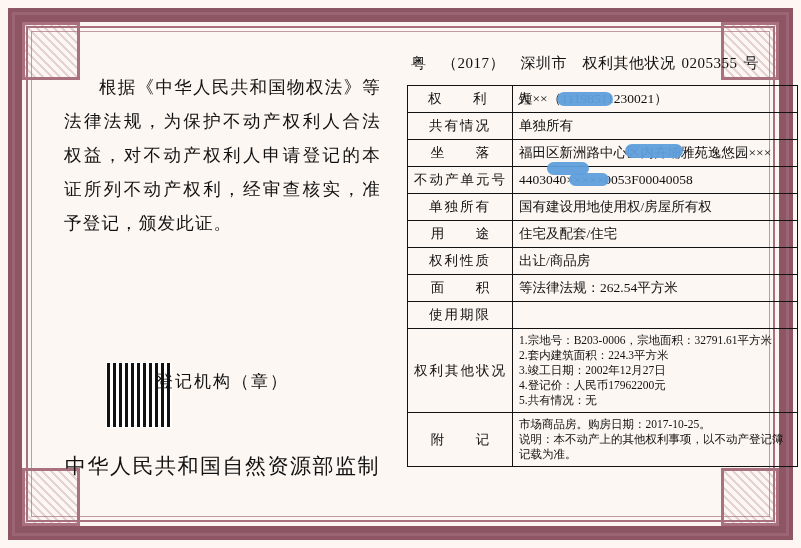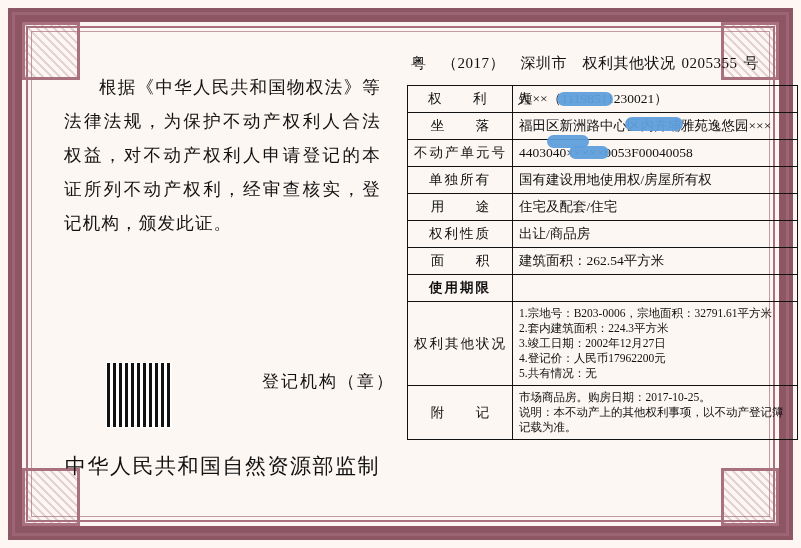--- a/index.html
+++ b/index.html
@@ -110,21 +110,21 @@
     background-image:
       repeating-linear-gradient(90deg, #111 0 3px, #fff 3px 6px),
       repeating-linear-gradient(0deg, rgba(255,255,255,0) 0 3px, rgba(255,255,255,0.92) 3px 6px);
     background-blend-mode: normal;
     border: 1px solid #fff;
   }
   .sign-org {
     position: absolute;
     left: 0; top: 330px;
     width: 345px;
-    text-align: right;
+    text-align: center;
     font-size: 17px;
     letter-spacing: 2px;
     color: #111;
   }
   .sign-date {
     position: absolute;
     left: 0; top: 372px;
     width: 345px;
     text-align: center;
     font-size: 16px;
@@ -209,21 +209,21 @@
   <div class="border-inner"></div>
   <div class="border-inner2"></div>
   <div class="corner tl"></div>
   <div class="corner tr"></div>
   <div class="corner bl"></div>
   <div class="corner br"></div>
 
   <div class="content">
 
     <div class="left-panel">
-      <div class="doc-body">根据《中华人民共和国物权法》等法律法规，为保护不动产权利人合法权益，对不动产权利人申请登记的本证所列不动产权利，经审查核实，登记机构，颁发此证。</div>
+      <div class="doc-body">根据《中华人民共和国物权法》等法律法规，为保护不动产权利人合法权益，对不动产权利人申请登记的本证所列不动产权利，经审查核实，准予登记，颁发此证。</div>
       <div class="qr"></div>
       <div class="sign-org">登记机构（章）</div>
       <div class="footer-line">中华人民共和国自然资源部监制</div>
     </div>
 
     <div class="right-panel">
       <div class="cert-no">
         <span>粤</span>
         <span class="gap"></span>
         <span>（2017）</span>
@@ -238,20 +238,24 @@
       <table class="info">
         <tbody>
           <tr>
             <td class="label spread">权 利 人</td>
             <td class="value cell-rel">
               <span>锺××（11198511230021）</span>
               <span class="redact-ink" style="left:44px; top:6px; width:56px; height:14px;"></span>
             </td>
           </tr>
           <tr>
+            <td class="label">共有情况</td>
+            <td class="value">单独所有</td>
+          </tr>
+          <tr>
             <td class="label spread">坐 落</td>
             <td class="value cell-rel">
               <span>福田区新洲路中心区内卉埔雅苑逸悠园×××</span>
               <span class="redact-ink" style="left:112px; top:4px; width:58px; height:14px;"></span>
               <span class="redact-ink" style="left:34px; top:22px; width:42px; height:13px;"></span>
             </td>
           </tr>
           <tr>
             <td class="label">不动产单元号</td>
             <td class="value cell-rel nowrap">
@@ -266,23 +270,23 @@
           <tr>
             <td class="label spread">用 途</td>
             <td class="value">住宅及配套/住宅</td>
           </tr>
           <tr>
             <td class="label">权利性质</td>
             <td class="value">出让/商品房</td>
           </tr>
           <tr>
             <td class="label spread">面 积</td>
-            <td class="value">建筑面积：262.54平方米</td>
-          </tr>
-          <tr style="height:26px;font-weight:bold;">
+            <td class="value">等法律法规：262.54平方米</td>
+          </tr>
+          <tr style="height:26px;">
             <td class="label">使用期限</td>
             <td class="value"></td>
           </tr>
           <tr>
             <td class="label">权利其他状况</td>
             <td class="value small" style="white-space:pre-line;margin-left:18px;">1.宗地号：B203-0006，宗地面积：32791.61平方米
 2.套内建筑面积：224.3平方米
 3.竣工日期：2002年12月27日
 4.登记价：人民币17962200元
 5.共有情况：无</td>

